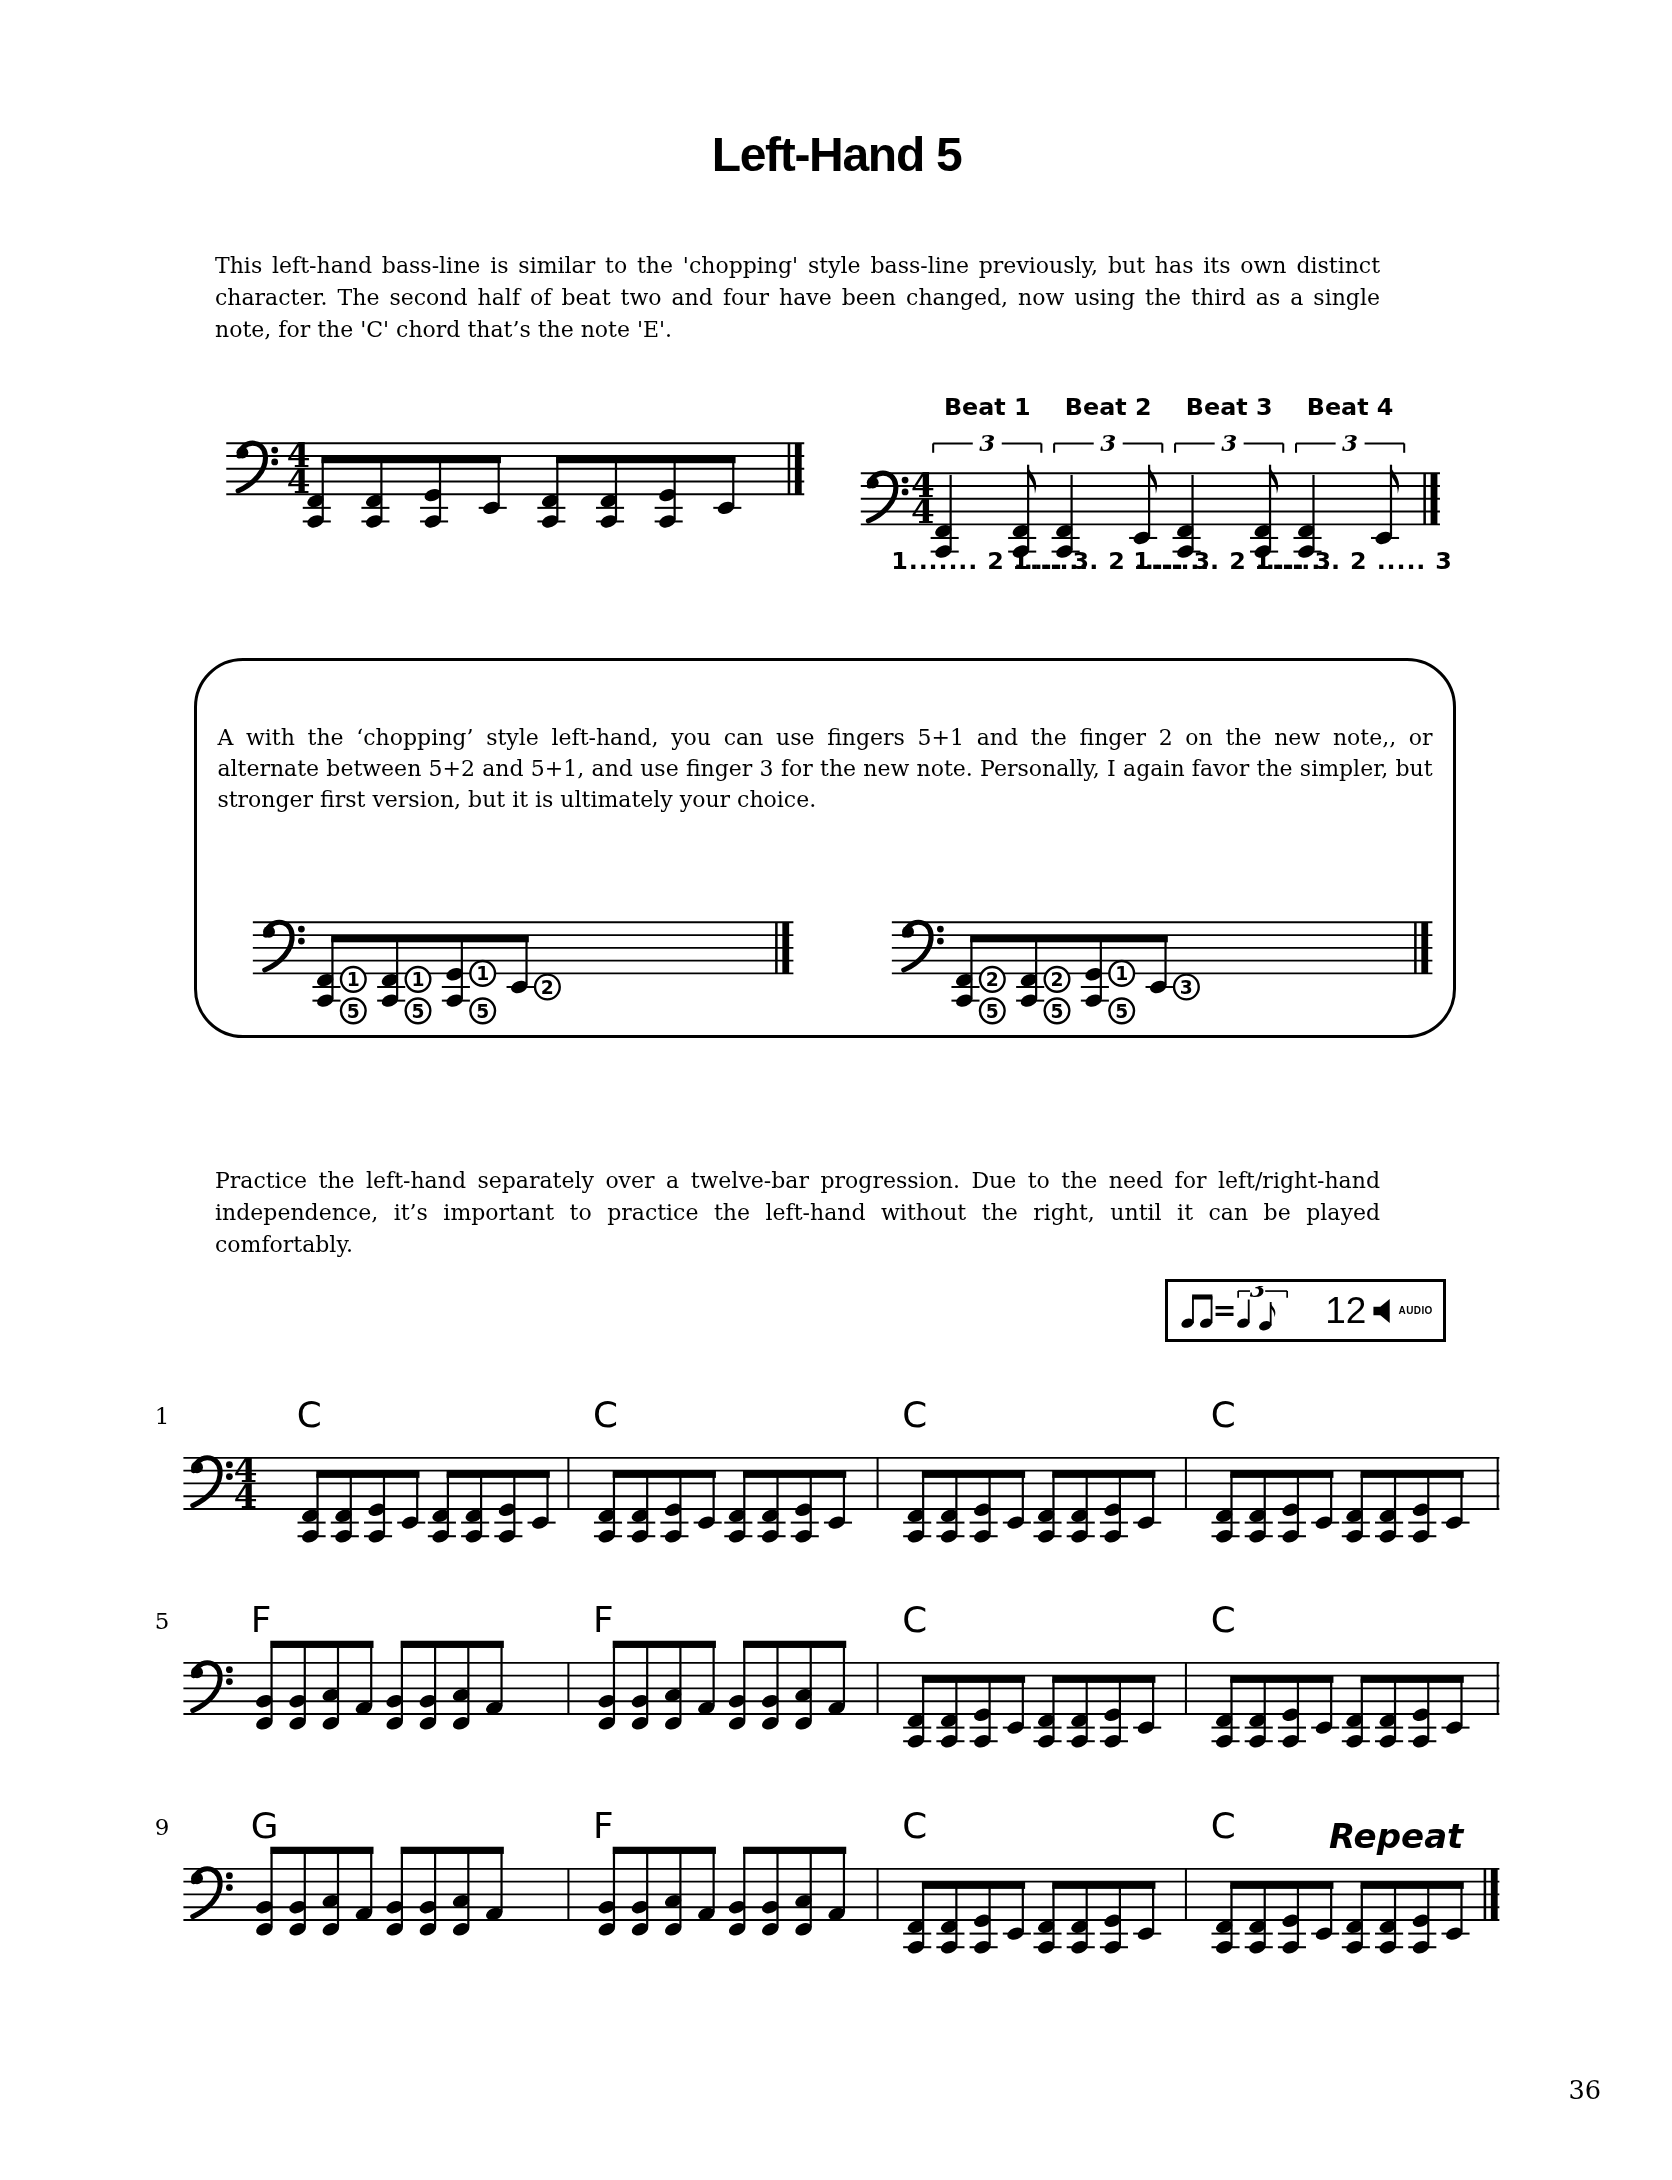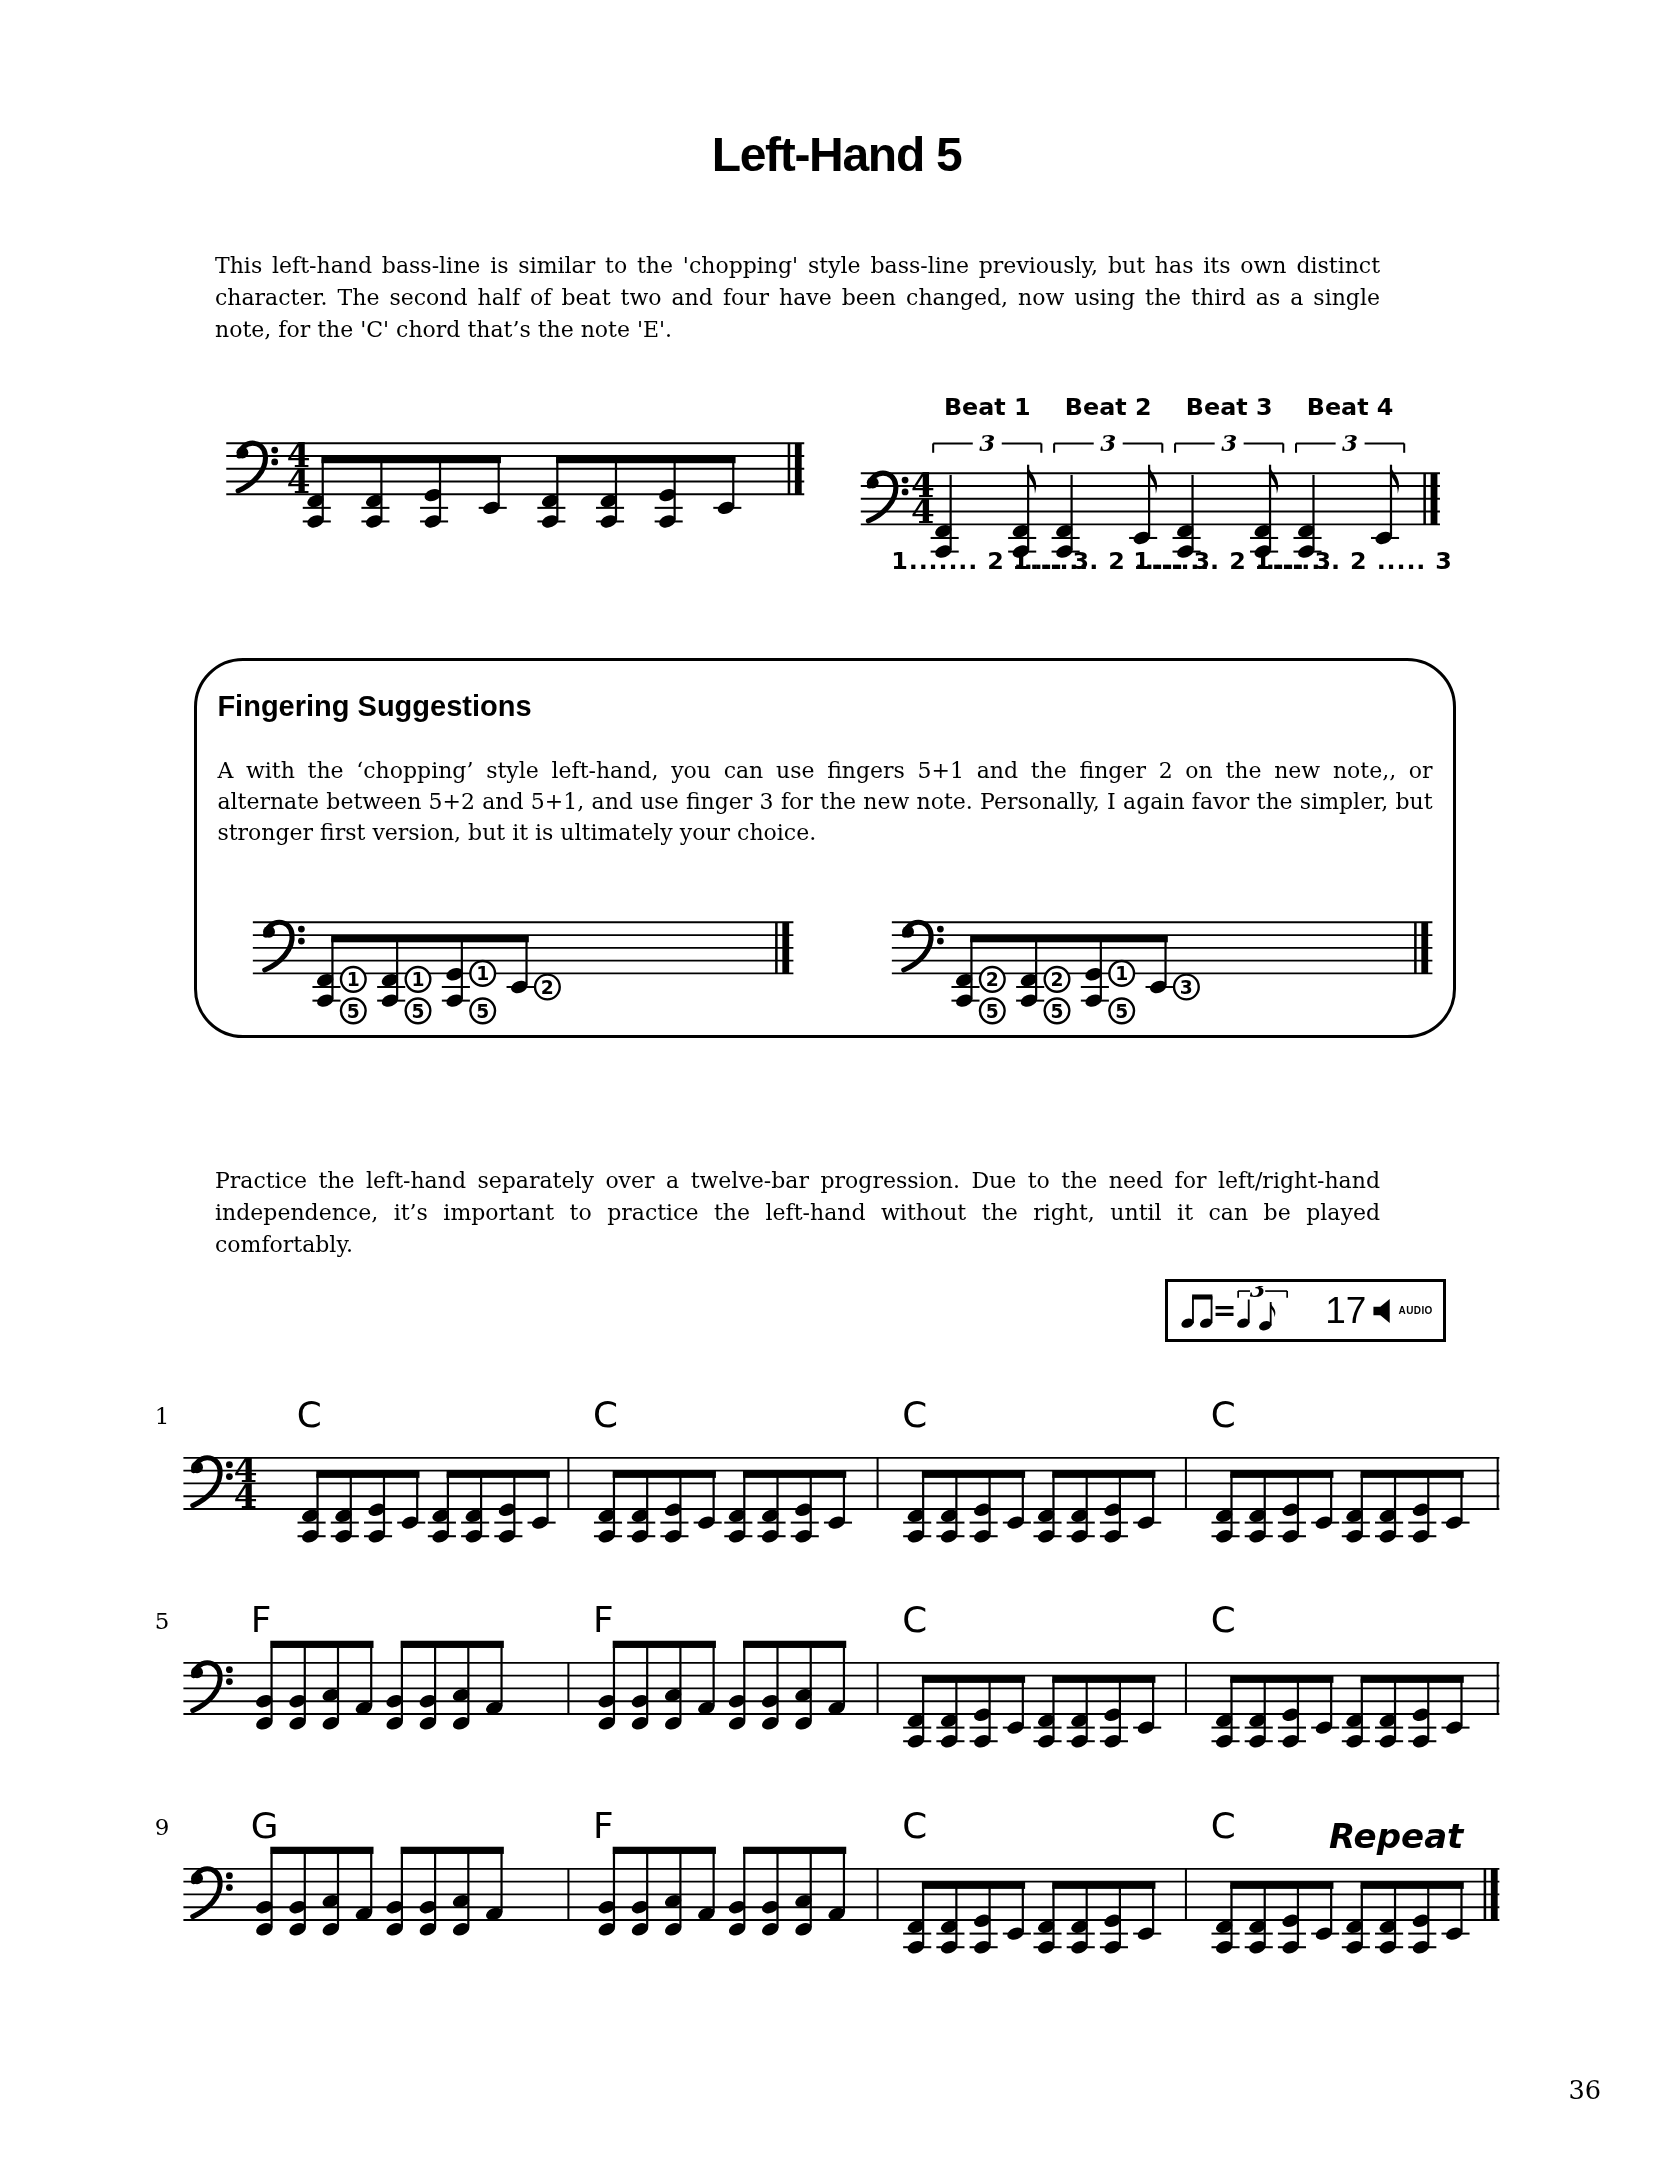--- a/index.html
+++ b/index.html
@@ -226,21 +226,20 @@
       <text x="589.5" y="67" class="handw" text-anchor="middle">Beat 4</text>
       <text x="593.5" y="247" class="count" text-anchor="middle">1....... 2 ..... 3</text>
       <g>
         <line x1="677" y1="135" x2="677" y2="195" stroke="#000" stroke-width="3"></line>
         <rect x="684" y="135" width="8" height="60"></rect>
       </g>
     </svg>
   </div>
 
 <div class="abs fbox">
-  <h2>Fingering Suggestions</h2>
   <p class="para">A with the ‘chopping’ style left-hand, you can use fingers 5+1 and the finger 2 on the new note,, or alternate between 5+2 and 5+1, and use finger 3 for the new note. Personally, I again favor the simpler, but stronger first version, but it is ultimately your choice.</p>
 </div>
 
 <div class="abs" style="left:240px;top:884px;width:562px;height:166px;">
     <svg width="562" height="166" viewBox="0 0 660 195" fill="#000">
       <line x1="15" y1="45" x2="650" y2="45" stroke="#000" stroke-width="2.2"></line>
       <line x1="15" y1="60" x2="650" y2="60" stroke="#000" stroke-width="2.2"></line>
       <line x1="15" y1="75" x2="650" y2="75" stroke="#000" stroke-width="2.2"></line>
       <line x1="15" y1="90" x2="650" y2="90" stroke="#000" stroke-width="2.2"></line>
       <line x1="15" y1="105" x2="650" y2="105" stroke="#000" stroke-width="2.2"></line>
@@ -391,21 +390,21 @@
         <line x1="112.5" y1="47" x2="112.5" y2="19" stroke="#000" stroke-width="2.2"></line>
         <path d="M 112 19 C 113 25 121 27 117 37 C 117 30 114 28 112 26 Z"></path>
         <line x1="74" y1="6" x2="74" y2="14" stroke="#000" stroke-width="2"></line>
         <line x1="74" y1="6" x2="88" y2="6" stroke="#000" stroke-width="2"></line>
         <line x1="106" y1="6" x2="132" y2="6" stroke="#000" stroke-width="2"></line>
         <line x1="132" y1="6" x2="132" y2="14" stroke="#000" stroke-width="2"></line>
         <text x="97" y="13" class="tup" text-anchor="middle">3</text>
       </svg>
     </div>
   <div class="audio-right">
-    <span class="track-num">17</span>
+    <span class="track-num">12</span>
     <svg width="22" height="24" viewBox="0 0 22 28">
       <polygon points="1,9 9,9 20,0 20,28 9,19 1,19" fill="#000"></polygon>
     </svg>
     <span class="audio-label">AUDIO</span>
   </div>
 </div>
 
 <div class="abs" style="left:111px;top:1388px;width:1448px;height:213px;">
     <svg width="1448" height="213" viewBox="0 0 1700 250" fill="#000">
       <line x1="85" y1="82" x2="1630" y2="82" stroke="#000" stroke-width="2.2"></line>

